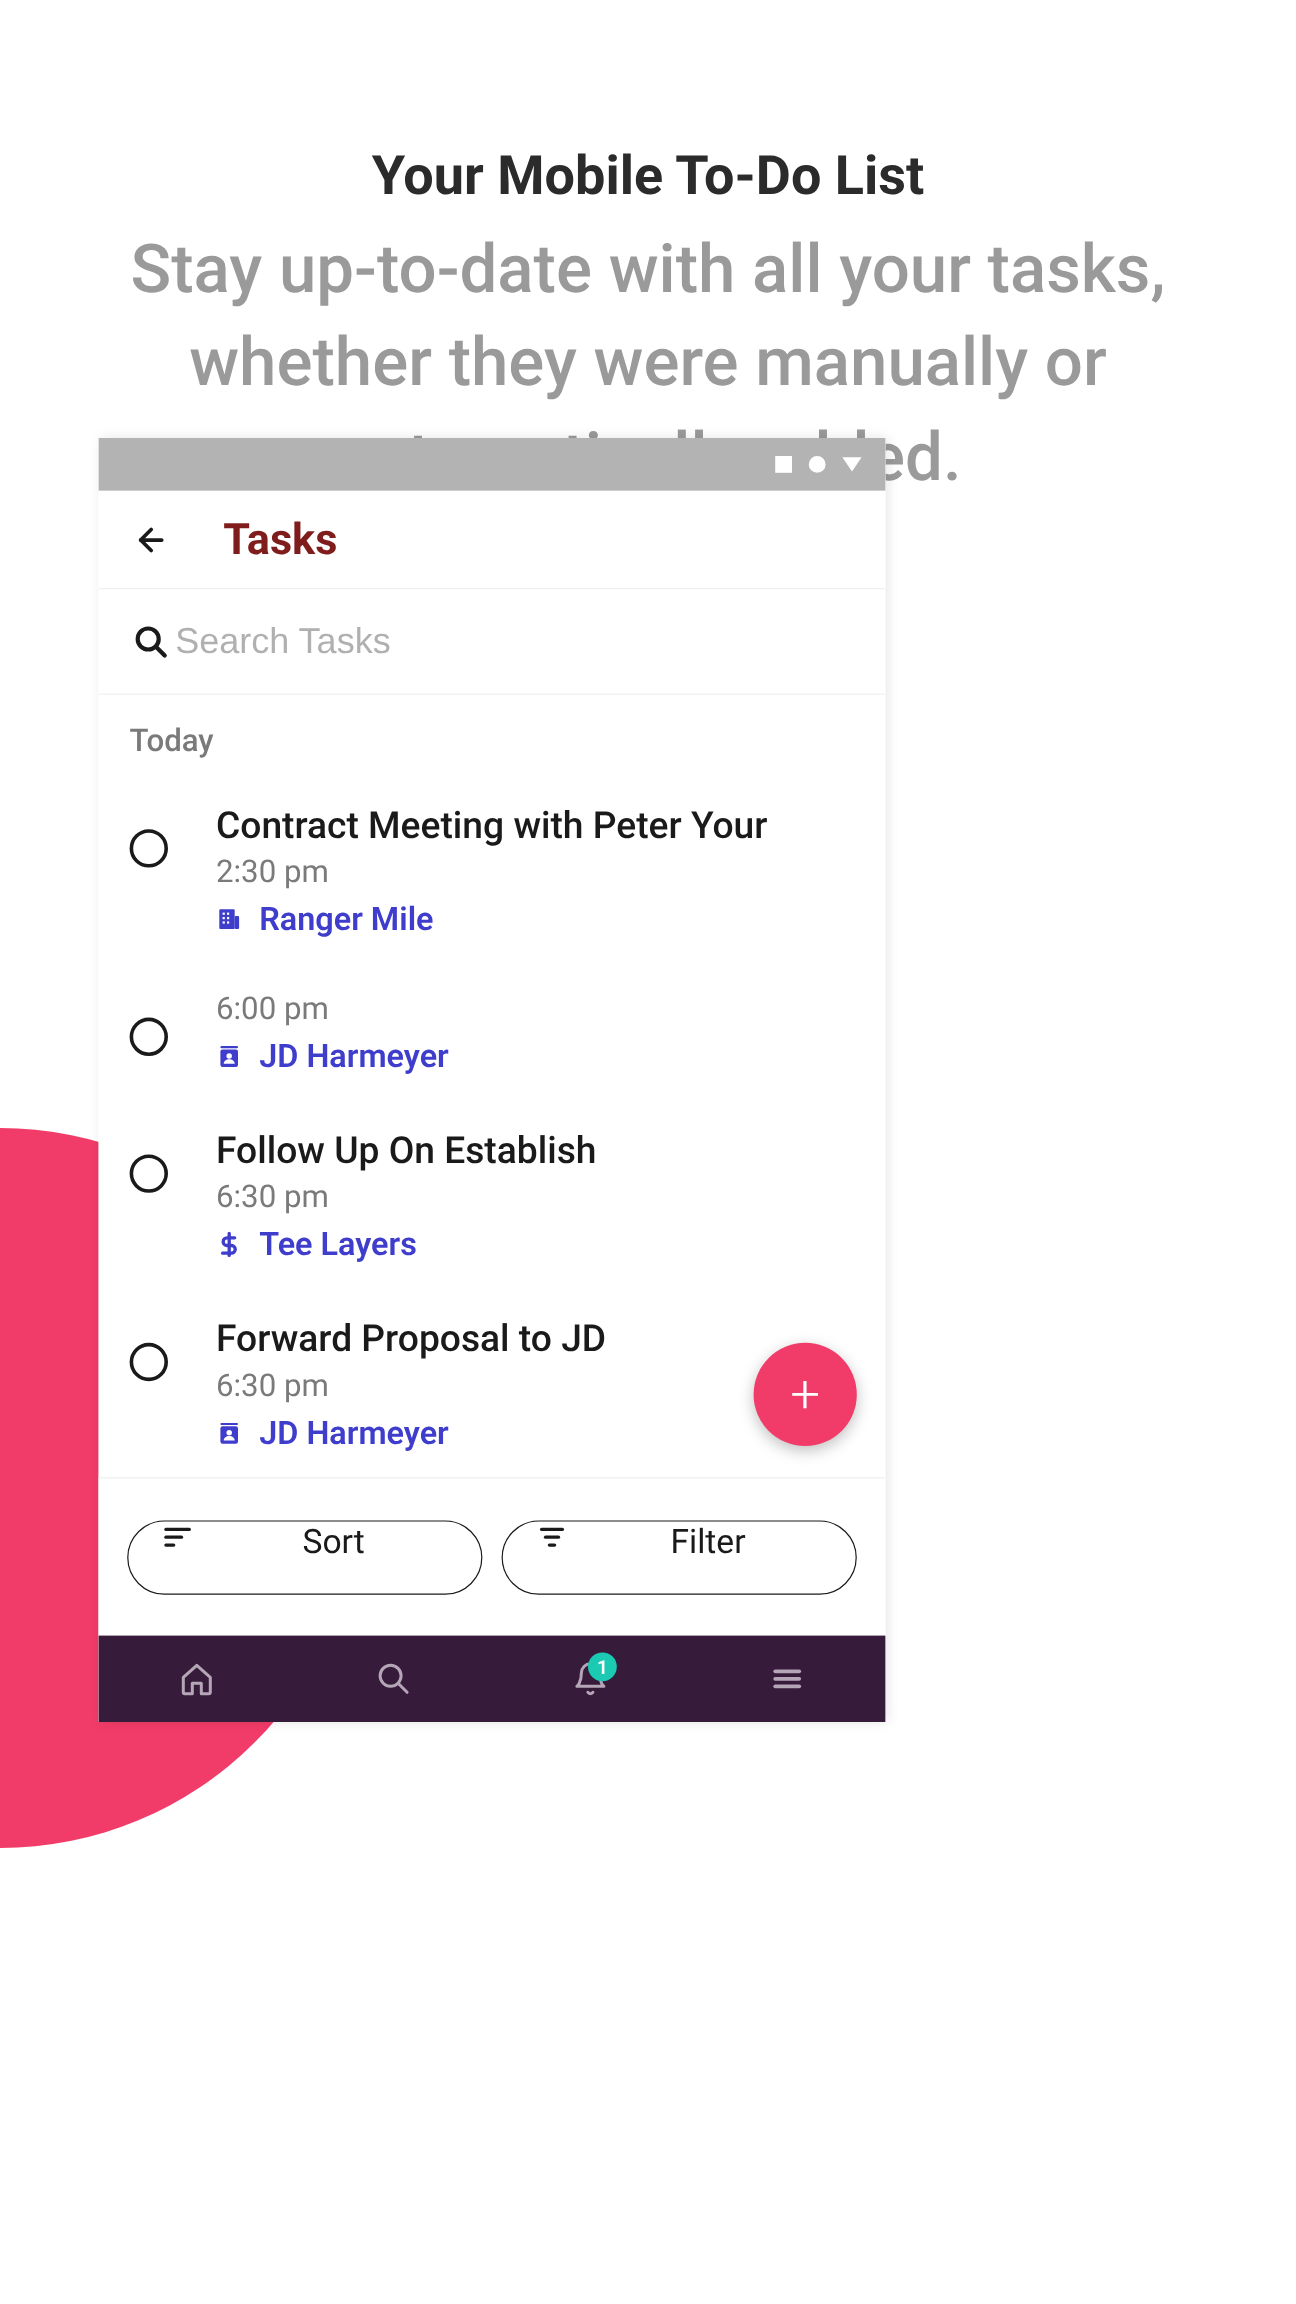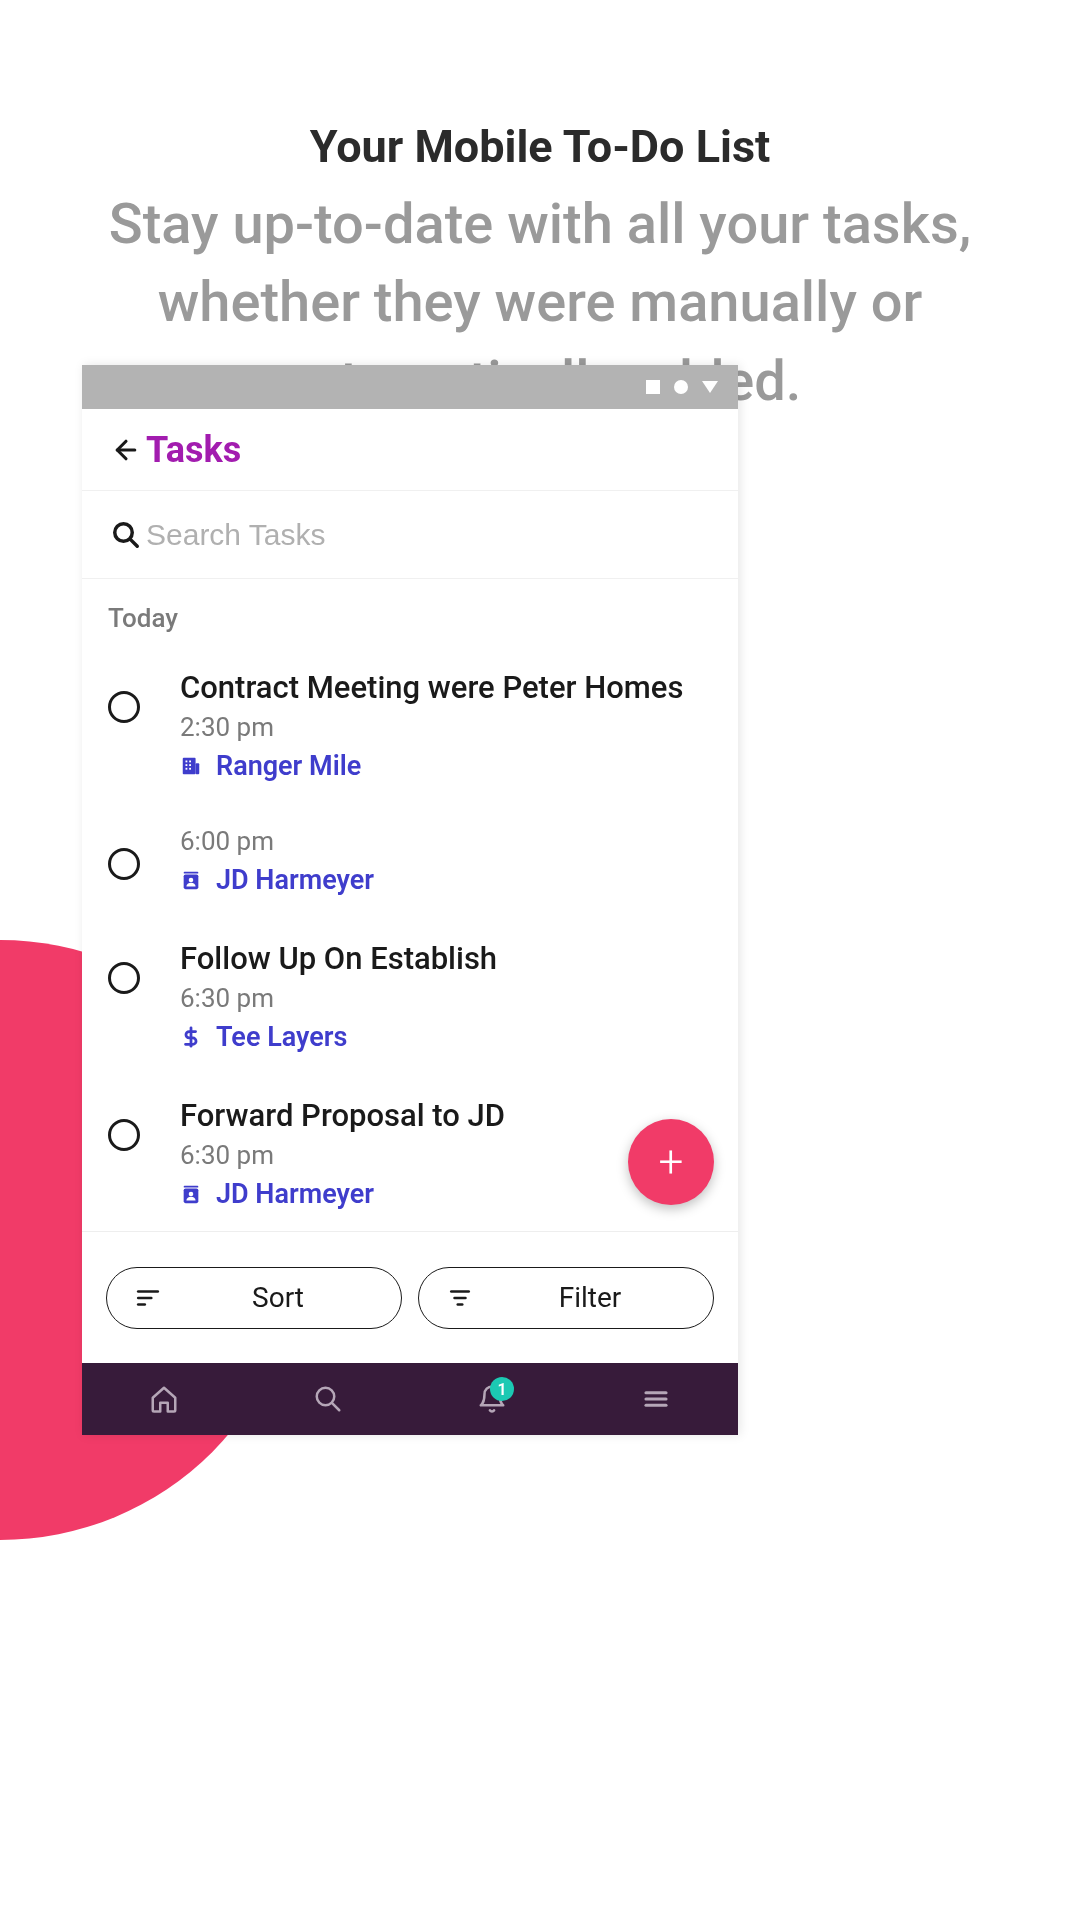--- a/index.html
+++ b/index.html
@@ -9,37 +9,37 @@
   .hero h1 { font-size: 45px; font-weight: 700; color: #2b2b2b; margin-bottom: 12px; }
   .hero p { font-size: 56px; line-height: 1.4; color: #9a9a9a; font-weight: 500; }
   .pink-blob { position: absolute; left: -300px; top: 940px; width: 600px; height: 600px; background: #f13b68; border-radius: 50%; z-index: 0; }
   .phone { position: absolute; left: 82px; top: 365px; width: 656px; height: 1070px; background: #ffffff; box-shadow: 2px 0 10px rgba(0,0,0,0.1); z-index: 1; display: flex; flex-direction: column; overflow: hidden; }
   .status-bar { height: 44px; background: #b3b3b3; display: flex; justify-content: flex-end; align-items: center; padding-right: 20px; gap: 14px; }
   .status-bar .sq { width: 14px; height: 14px; background: #ffffff; }
   .status-bar .ci { width: 14px; height: 14px; background: #ffffff; border-radius: 50%; }
   .status-bar .tr { width: 0; height: 0; border-left: 8px solid transparent; border-right: 8px solid transparent; border-top: 12px solid #ffffff; }
   .app-header { height: 82px; display: flex; align-items: center; padding: 0 24px; border-bottom: 1px solid #f0f0f0; background: #ffffff; }
   .back-btn { width: 40px; height: 40px; display: flex; align-items: center; justify-content: center; cursor: pointer; }
-  .app-title { font-size: 36px; font-weight: 700; color: #a21caf; }
+  .app-title { font-size: 36px; font-weight: 700; color: #7f1d1d; margin-left: 40px; }
   .search-bar { height: 88px; display: flex; align-items: center; padding: 0 24px; border-bottom: 1px solid #f0f0f0; }
   .search-icon { width: 40px; height: 40px; display: flex; align-items: center; justify-content: center; }
   .search-input { flex: 1; border: none; font-size: 30px; color: #1a1a1a; outline: none; background: transparent; }
   .search-input::placeholder { color: #b0b0b0; }
   .section-label { padding: 24px 26px 12px; font-size: 26px; color: #7a7a7a; font-weight: 500; }
   .task-list { flex: 1; overflow: hidden; }
   .task-item { display: flex; padding: 24px 26px 20px; gap: 40px; }
   .task-radio { width: 32px; height: 32px; border: 3.5px solid #1a1a1a; border-radius: 50%; margin-top: 22px; cursor: pointer; flex-shrink: 0; }
   .task-body { flex: 1; }
   .task-title { font-size: 31px; color: #1a1a1a; font-weight: 500; margin-bottom: 6px; }
   .task-time { font-size: 26px; color: #7a7a7a; margin-bottom: 8px; }
   .task-link { display: flex; align-items: center; gap: 14px; font-size: 27px; font-weight: 600; color: #3f3dcc; cursor: pointer; }
   .task-link svg { width: 22px; height: 22px; }
   .fab { position: absolute; right: 24px; bottom: 230px; width: 86px; height: 86px; border-radius: 50%; background: #f13b68; display: flex; align-items: center; justify-content: center; box-shadow: 0 4px 12px rgba(0,0,0,0.25); cursor: pointer; font-size: 44px; color: #ffffff; font-weight: 300; }
   .bottom-actions { position: absolute; left: 0; right: 0; bottom: 72px; height: 132px; display: flex; align-items: center; justify-content: center; gap: 16px; padding: 0 24px; border-top: 1px solid #eeeeee; background: #ffffff; }
-  .pill-btn { flex: 1; height: 62px; border: 1.5px solid #1a1a1a; border-radius: 36px; display: flex; align-items: center; justify-content: center; gap: 50px; cursor: pointer; background: #ffffff; padding: 0 28px; }
+  .pill-btn { flex: 1; height: 62px; border: 1.5px solid #1a1a1a; border-radius: 36px; display: flex; align-items: flex-start; justify-content: center; gap: 50px; cursor: pointer; background: #ffffff; padding: 0 28px; }
   .pill-btn .pill-icon { width: 28px; display: flex; align-items: center; }
   .pill-btn .pill-label { font-size: 28px; color: #1a1a1a; flex: 1; text-align: center; margin-left: -30px; }
   .nav-bar { position: absolute; left: 0; right: 0; bottom: 0; height: 72px; background: #371b3a; display: flex; align-items: center; justify-content: space-around; }
   .nav-item { width: 60px; height: 60px; display: flex; align-items: center; justify-content: center; position: relative; cursor: pointer; }
   .nav-item svg { stroke: #b5a6b7; }
   .badge { position: absolute; top: 8px; right: 8px; width: 24px; height: 24px; border-radius: 50%; background: #1cc9b3; color: #ffffff; font-size: 16px; font-weight: 600; display: flex; align-items: center; justify-content: center; }
   svg { display: block; }
 </style>
 </head>
 <body>
@@ -79,21 +79,21 @@
       <input class="search-input" type="text" placeholder="Search Tasks" style="">
     </div>
 
     <div class="section-label">Today</div>
 
     <div class="task-list">
 
     <div class="task-item">
     <div class="task-radio"></div>
     <div class="task-body">
-      <div class="task-title">Contract Meeting were Peter Homes</div>
+      <div class="task-title">Contract Meeting with Peter Your</div>
       <div class="task-time">2:30 pm</div>
       <div class="task-link">
         <span>
                 <svg width="22" height="22" viewBox="0 0 24 24" fill="#3f3dcc">
                   <rect x="3" y="3" width="14" height="18" rx="1"></rect>
                   <rect x="17" y="9" width="4" height="12" rx="1"></rect>
                   <rect x="6" y="6" width="2" height="2" fill="#ffffff"></rect>
                   <rect x="10" y="6" width="2" height="2" fill="#ffffff"></rect>
                   <rect x="6" y="10" width="2" height="2" fill="#ffffff"></rect>
                   <rect x="10" y="10" width="2" height="2" fill="#ffffff"></rect>

